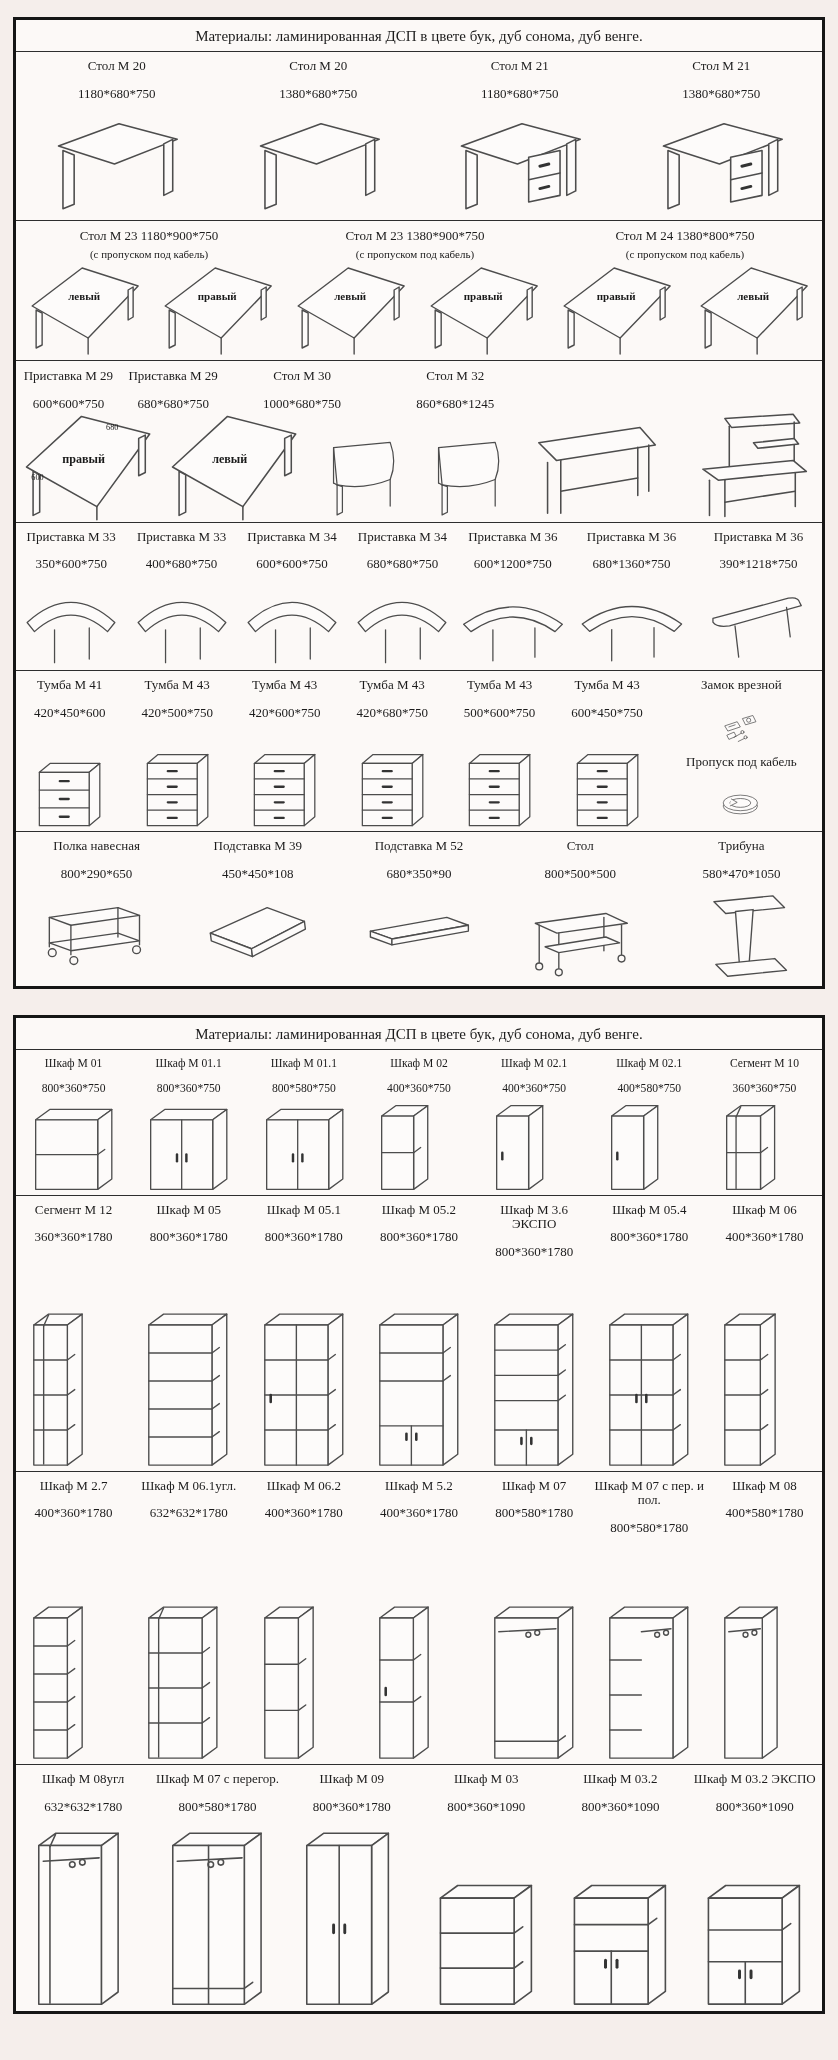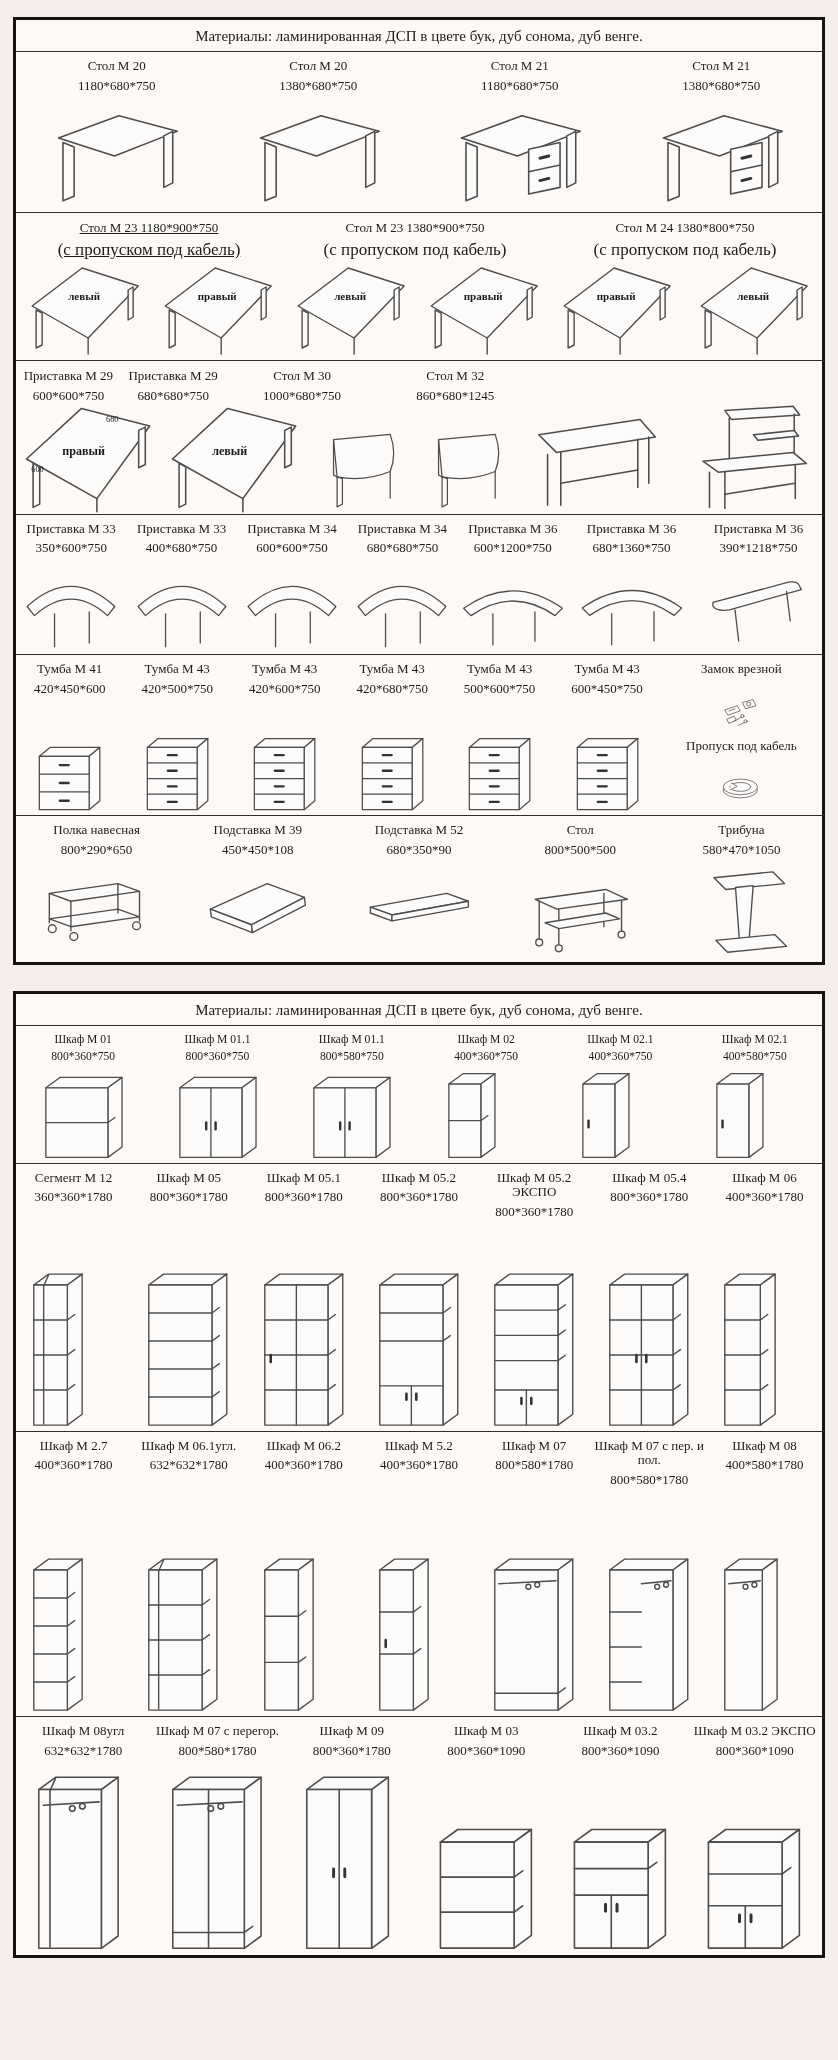--- a/index.html
+++ b/index.html
@@ -24,22 +24,22 @@
     padding:8px 6px 6px 6px;
   }
   .row{border-top:1.5px solid #2e2e2e;}
   .cells,.labrow,.drawrow{display:flex;align-items:stretch;}
   .cell{
     flex:1 1 0;min-width:0;
     display:flex;flex-direction:column;align-items:center;
     text-align:center;padding-top:7px;
   }
   .nm{font-size:13px;line-height:1.12;padding:0 1px;}
-  .dm{font-size:13px;margin-top:4px;}
-  .note{font-size:17px;margin-top:5px;}
+  .dm{font-size:13px;margin-top:12px;}
+  .note{font-size:11px;margin-top:5px;}
   .cols8 .nm,.cols8 .dm{font-size:11.6px;}
   .draw{
     margin-top:auto;width:100%;
     display:flex;align-items:flex-end;justify-content:center;
     padding-top:6px;
   }
   .draw svg{height:100%;width:96%;display:block;}
   .draw.mini{height:52px;margin-top:4px;}
   .lab{box-sizing:border-box;text-align:center;padding-top:8px;}
   .dcell{display:flex;align-items:flex-end;justify-content:center;box-sizing:border-box;}
@@ -107,21 +107,21 @@
               <line class="st" x1="66" y1="64" x2="94" y2="58"></line>
               <line class="hd" x1="76" y1="52" x2="84" y2="50"></line>
               <line class="hd" x1="76" y1="72" x2="84" y2="70"></line>
             </svg>
           </div>
         </div>
       </div>
     </div>
     <div class="row">
       <div class="labrow">
-        <div class="lab" style="width: 33%; text-decoration: underline;">
+        <div class="lab" style="width: 33%;">
           <div class="nm">Стол М 23 1180*900*750</div>
           <div class="note">(с пропуском под кабель)</div>
         </div>
         <div class="lab" style="width: 33%;">
           <div class="nm">Стол М 23  1380*900*750</div>
           <div class="note">(с пропуском под кабель)</div>
         </div>
         <div class="lab" style="width: 34%;">
           <div class="nm">Стол М 24  1380*800*750</div>
           <div class="note">(с пропуском под кабель)</div>
@@ -627,20 +627,35 @@
         </div>
         <div class="cell">
           <div class="nm">Шкаф М 02.1</div>
           <div class="dm">400*580*750</div>
           <div class="draw" style="height: 94px;">
             <svg viewBox="0 0 112 100" preserveAspectRatio="xMidYMax meet">
               <polygon class="ln" points="16,16 50,16 65,5 31,5"></polygon>
               <polygon class="ln" points="50,16 65,5 65,83 50,94"></polygon>
               <polygon class="ln" points="16,16 50,16 50,94 16,94"></polygon>
               <line class="hd" x1="22" y1="55" x2="22" y2="62"></line>
+            </svg>
+          </div>
+        </div>
+        <div class="cell">
+          <div class="nm">Сегмент М 10</div>
+          <div class="dm">360*360*750</div>
+          <div class="draw" style="height: 94px;">
+            <svg viewBox="0 0 112 100" preserveAspectRatio="xMidYMax meet">
+              <polygon class="ln" points="16,16 52,16 67,5 31,5"></polygon>
+              <polygon class="ln" points="52,16 67,5 67,83 52,94"></polygon>
+              <polygon class="ln" points="16,16 52,16 52,94 16,94"></polygon>
+              <line class="st" x1="16" y1="55" x2="52" y2="55"></line>
+              <line class="st" x1="52" y1="55" x2="59.5" y2="49.5"></line>
+              <line class="st" x1="26" y1="17" x2="26" y2="93"></line>
+              <line class="st" x1="26" y1="17" x2="31" y2="6"></line>
             </svg>
           </div>
         </div>
       </div>
     </div>
     <div class="row">
       <div class="cells">
         <div class="cell">
           <div class="nm">Сегмент М 12</div>
           <div class="dm">360*360*1780</div>
@@ -711,21 +726,21 @@
               <line class="st" x1="16" y1="78.80000000000001" x2="80" y2="78.80000000000001"></line>
               <line class="st" x1="80" y1="78.80000000000001" x2="87.5" y2="73.30000000000001"></line>
               <line class="st" x1="16" y1="124.24" x2="80" y2="124.24"></line>
               <line class="st" x1="48" y1="124.24" x2="48" y2="164"></line>
               <line class="hd" x1="43" y1="132.24" x2="43" y2="138.24"></line>
               <line class="hd" x1="53" y1="132.24" x2="53" y2="138.24"></line>
             </svg>
           </div>
         </div>
         <div class="cell">
-          <div class="nm">Шкаф М 05.2 ЭКСПО</div>
+          <div class="nm">Шкаф М 3.6 ЭКСПО</div>
           <div class="dm">800*360*1780</div>
           <div class="draw" style="height: 205px;">
             <svg viewBox="0 0 112 170" preserveAspectRatio="xMidYMax meet">
               <polygon class="ln" points="16,22 80,22 95,11 31,11"></polygon>
               <polygon class="ln" points="80,22 95,11 95,153 80,164"></polygon>
               <polygon class="ln" points="16,22 80,22 80,164 16,164"></polygon>
               <line class="st" x1="16" y1="47.56" x2="80" y2="47.56"></line>
               <line class="st" x1="80" y1="47.56" x2="87.5" y2="42.06"></line>
               <line class="st" x1="16" y1="73.12" x2="80" y2="73.12"></line>
               <line class="st" x1="80" y1="73.12" x2="87.5" y2="67.62"></line>

